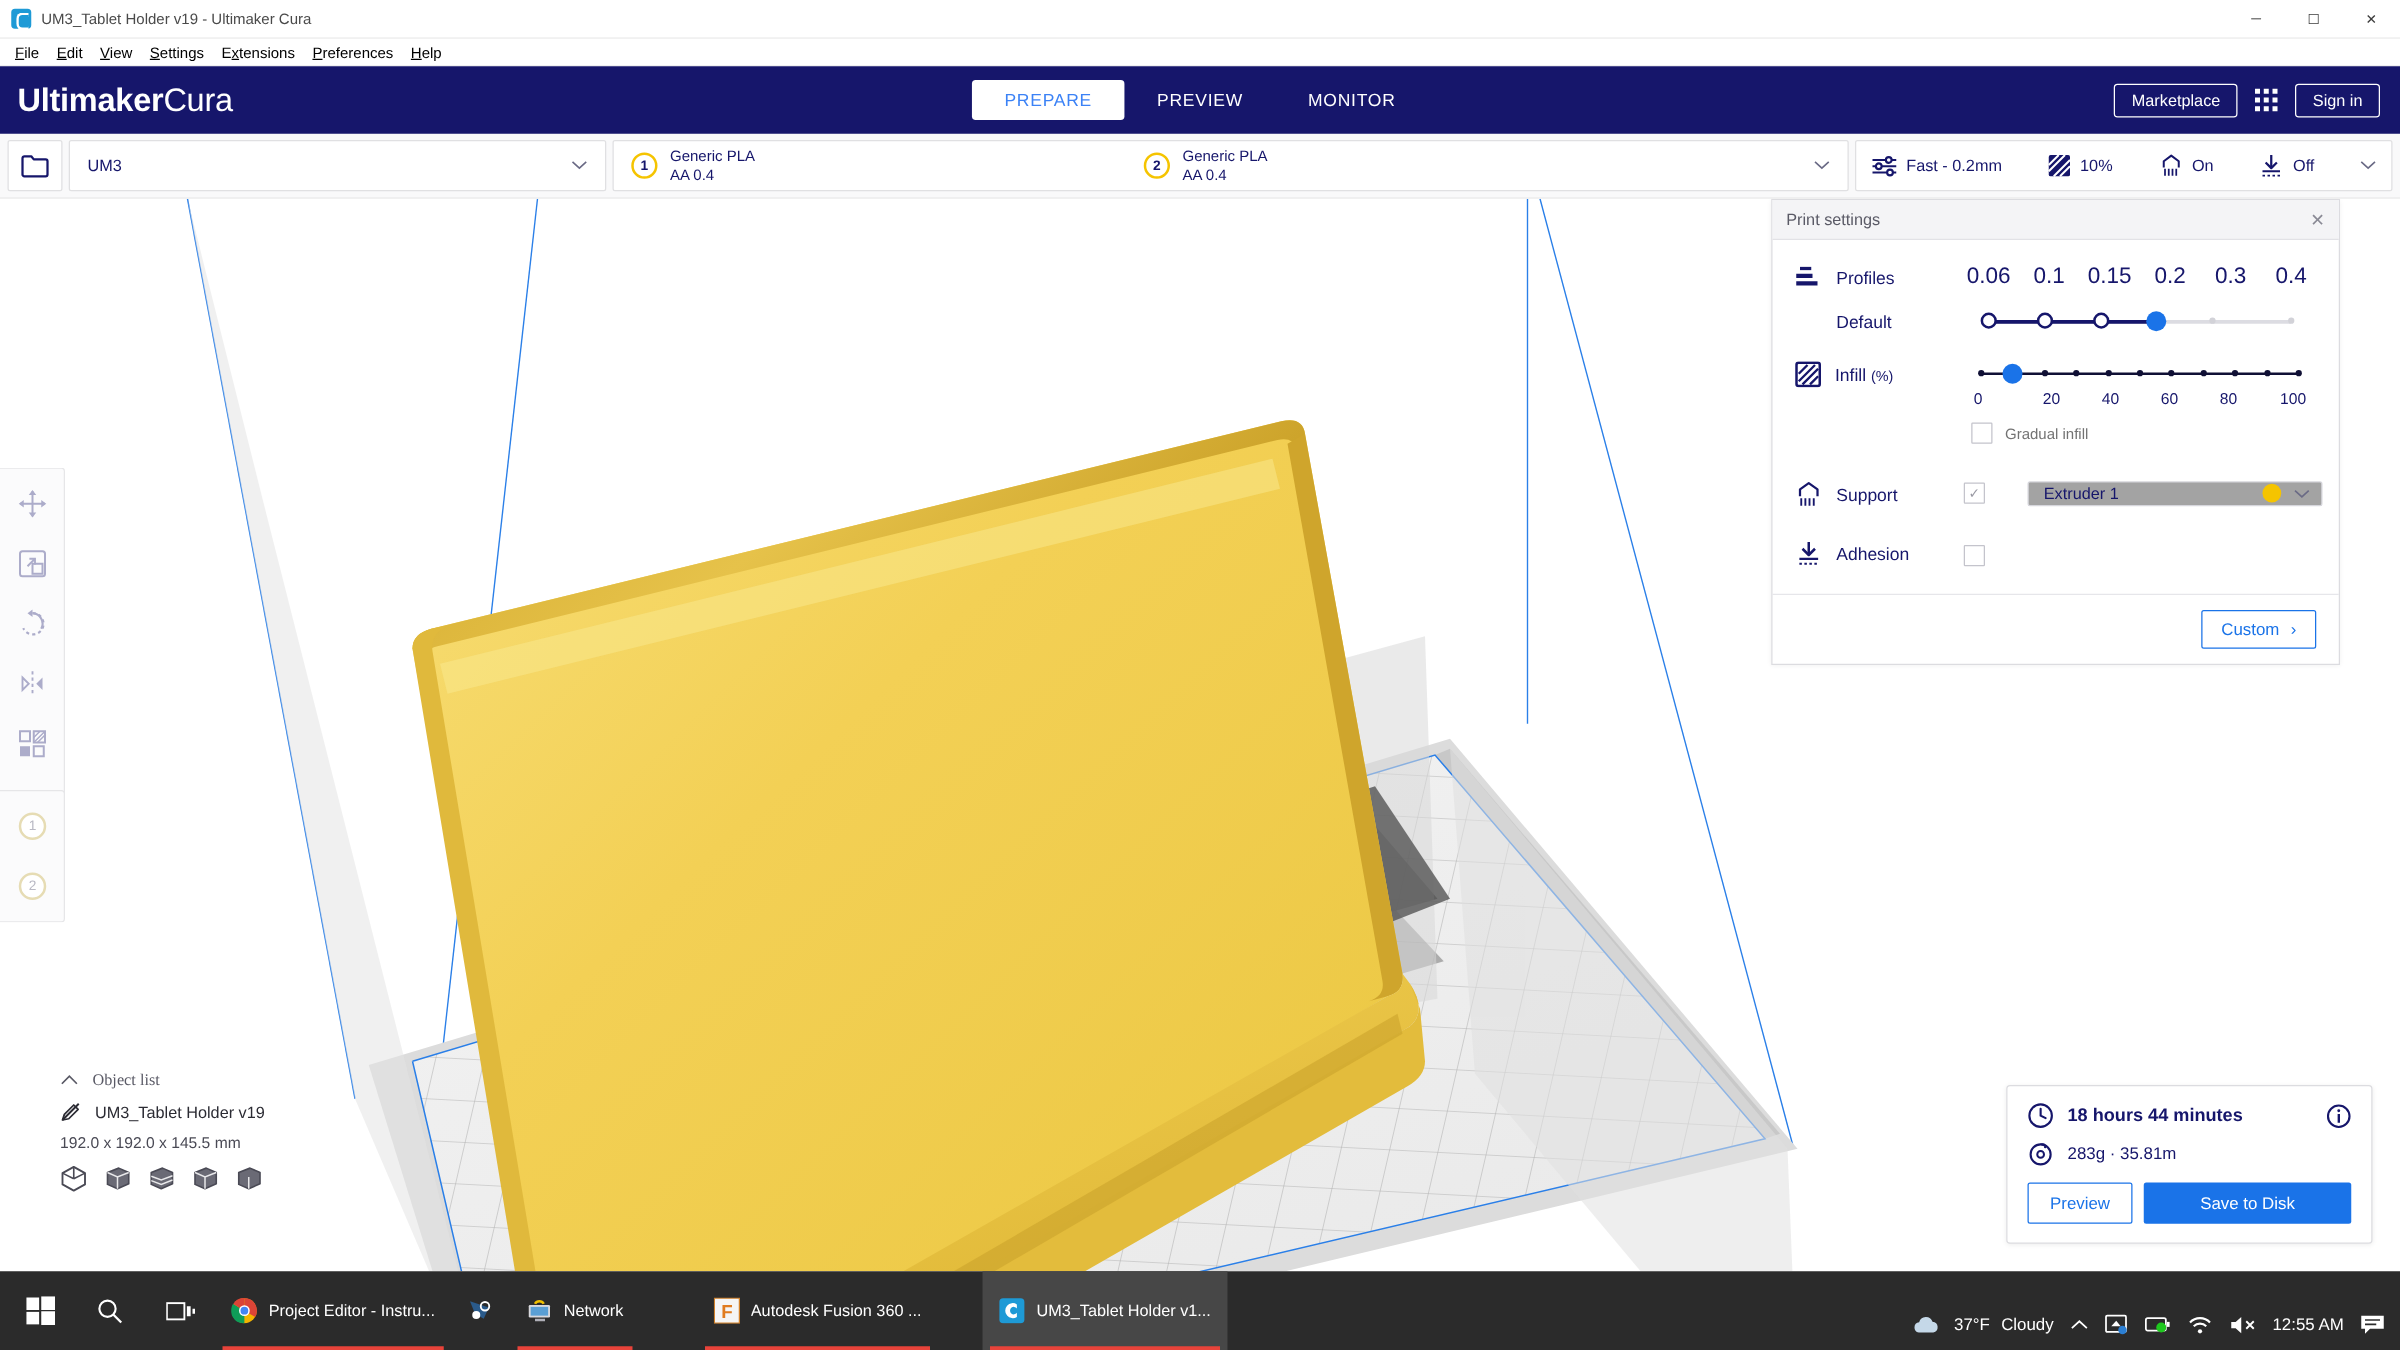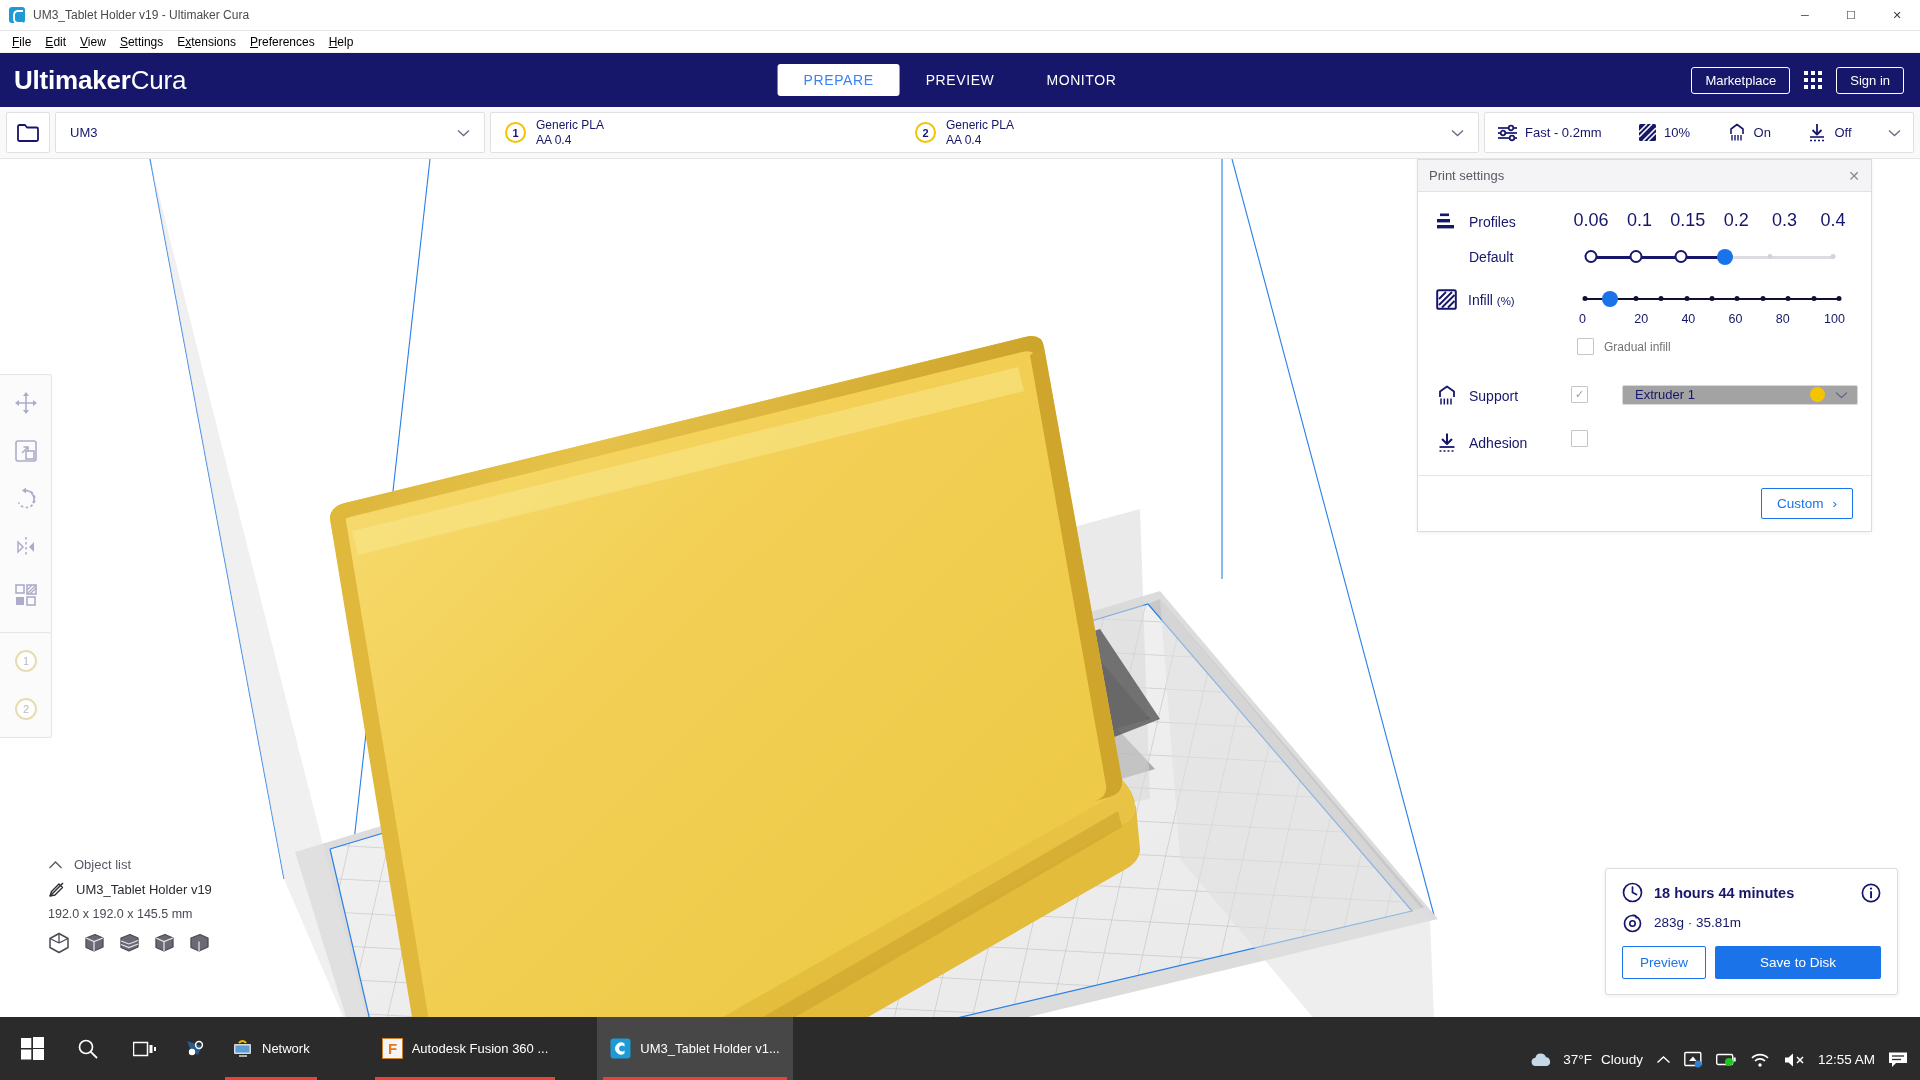--- a/index.html
+++ b/index.html
@@ -157,21 +157,21 @@
     display: flex; align-items: center; justify-content: center;
     font-size: 11px; color: #b9b9c4;
   }
 
   
   .object-list {
     position: absolute; left: 48px; bottom: 63px;
     z-index: 6; background: transparent;
   }
   .ol-row { display: flex; align-items: center; gap: 11px; margin-bottom: 9px; }
-  .ol-head { font-size: 13px; color: #5a5a66; }
+  .ol-head { font-size: 13px; color: #5a5a66; font-family: Liberation Serif, serif; }
   .ol-name { font-size: 13px; color: #2b2b33; }
   .ol-dims { font-size: 12.5px; color: #4a4a55; margin-bottom: 11px; }
   .view-icons { display: flex; gap: 13px; align-items: center; }
 
   
   .print-settings {
     position: absolute; right: 48px; top: 0px;
     width: 455px; background: #ffffff;
     border: 1px solid #dcdce0;
     z-index: 8; box-shadow: 0 1px 4px rgba(0,0,0,0.06);
@@ -748,21 +748,21 @@
             <span class="dd-right">
               <span class="mat-dot"></span>
               <svg width="13" height="8" viewBox="0 0 13 8">
                   <path d="M1 1.5 L6.5 6.5 L12 1.5" fill="none" stroke="#6a6a85" stroke-width="1.3"></path>
                 </svg>
             </span>
           </div>
         </div>
       </div>
 
-      <div class="ps-row" style="padding-top:18px; padding-bottom:16px; align-items:flex-start;">
+      <div class="ps-row" style="padding-top:18px; padding-bottom:16px; align-items:flex-end;">
         <div class="ps-label-cell">
           <svg width="22" height="21" viewBox="0 0 22 21">
             <line x1="11" y1="1.5" x2="11" y2="11" stroke="#16166b" stroke-width="2"></line>
             <path d="M6 7 L11 12 L16 7" fill="none" stroke="#16166b" stroke-width="2" stroke-linejoin="round"></path>
             <line x1="3.5" y1="15" x2="18.5" y2="15" stroke="#16166b" stroke-width="1.8"></line>
             <line x1="3.5" y1="19" x2="18.5" y2="19" stroke="#16166b" stroke-width="1.6" stroke-dasharray="2 2"></line>
           </svg>
           <span class="ps-label">Adhesion</span>
         </div>
         <div class="ps-ctrl">
@@ -824,20 +824,32 @@
       </svg>
     </div>
     <div class="tb-sys">
       <svg width="23" height="20" viewBox="0 0 23 20">
         <rect x="0.5" y="3.5" width="14" height="13" fill="none" stroke="#ffffff" stroke-width="1.5"></rect>
         <rect x="16.5" y="6" width="3" height="8" fill="#ffffff"></rect>
         <rect x="21" y="8" width="2" height="4" fill="#ffffff"></rect>
       </svg>
     </div>
 
+    <div class="tb-app">
+      <svg width="21" height="21" viewBox="0 0 21 21">
+        <circle cx="10.5" cy="10.5" r="10" fill="#f4b400"></circle>
+        <path d="M10.5 0.5 A10 10 0 0 1 19.2 15.5 L10.5 10.5 Z" fill="#db4437"></path>
+        <path d="M1.5 5 A10 10 0 0 0 10.5 20.5 L10.5 10.5 Z" fill="#0f9d58"></path>
+        <path d="M10.5 0.5 A10 10 0 0 0 1.6 5.2 L10.5 10.5 Z" fill="#db4437"></path>
+        <circle cx="10.5" cy="10.5" r="4.3" fill="#ffffff"></circle>
+        <circle cx="10.5" cy="10.5" r="3.1" fill="#4285f4"></circle>
+      </svg>
+      <span class="name">Project Editor - Instru...</span>
+      <div class="tb-underline" style="background:#e8433a;"></div>
+    </div>
 
     <div class="tb-app">
       <svg width="21" height="21" viewBox="0 0 21 21">
         <path d="M2 3 L17 8 L13 17 L6 13 Z" fill="#2a5a8a"></path>
         <circle cx="14" cy="7" r="3.4" fill="none" stroke="#ffffff" stroke-width="1.5"></circle>
         <circle cx="7" cy="14" r="3.2" fill="#ffffff"></circle>
       </svg>
     </div>
 
     <div class="tb-app">

